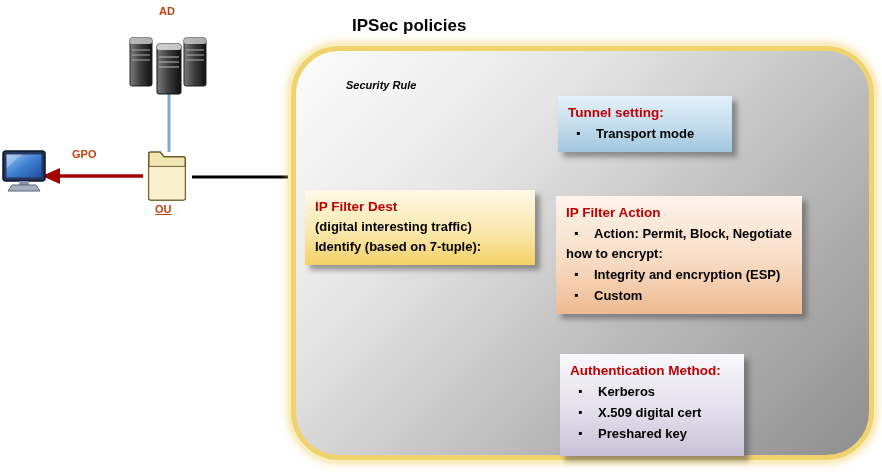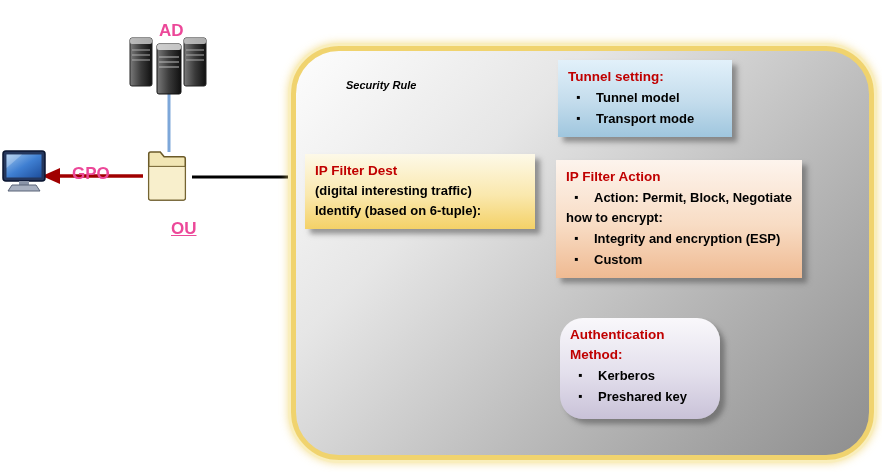--- a/index.html
+++ b/index.html
@@ -1,35 +1,35 @@
 <!DOCTYPE html>
 <html><head>
 <meta charset="utf-8">
 <style>
   html,body{margin:0;padding:0;}
   body{font-family:"Liberation Sans",sans-serif;background:#fff;}
   .canvas{position:relative;width:882px;height:472px;background:#fff;overflow:hidden;}
   .connectors{position:absolute;left:0;top:0;pointer-events:none;}
-  .plain-label{position:absolute;font-weight:bold;font-size:17px;color:#ec4899;margin-top:16px;}
+  .plain-label{position:absolute;font-weight:bold;font-size:11px;color:#c2410c;}
   .diagram-title{position:absolute;left:352px;top:16px;font-size:17px;font-weight:bold;color:#000;}
   .icon{position:absolute;}
   .main-box{position:absolute;left:291px;top:46px;width:573px;height:404px;border:5px solid #f0d36e;border-radius:48px;
     background:linear-gradient(135deg,#fdfdfd 0%,#e6e6e6 30%,#bcbcbc 62%,#8e8e8e 100%);
     box-shadow:0 0 0 3px #f9eebc, 0 0 9px 3px rgba(240,211,110,0.75);}
   .security-rule{position:absolute;left:50px;top:28px;font-size:11px;font-weight:bold;font-style:italic;color:#000;}
-  .info-box{position:absolute;box-shadow:5px 5px 5px rgba(80,80,80,0.55);padding:7px 8px 8px 8px;box-sizing:border-box;}
+  .info-box{position:absolute;box-shadow:5px 5px 5px rgba(80,80,80,0.55);padding:7px 8px 8px 8px;box-sizing:border-box;margin-top:36px;}
   .box-header{font-size:13.5px;font-weight:bold;color:#c00000;padding-left:2px;line-height:20px;}
   .box-line{font-size:13px;font-weight:bold;color:#000;padding-left:2px;line-height:20px;}
   .info-box ul{list-style:none;margin:0;padding:0;}
   .info-box li{position:relative;font-size:13px;font-weight:bold;color:#000;padding-left:30px;line-height:21px;}
   .info-box li::before{content:"▪";position:absolute;left:10px;top:0;font-size:12px;color:#000;}
   .tunnel-box{left:262px;top:9px;width:174px;background:linear-gradient(180deg,#e2f1fa 0%,#c3dcec 55%,#9fc6de 100%);}
   .filter-list-box{left:9px;top:103px;width:230px;background:linear-gradient(180deg,#fdf9e8 0%,#fae8ad 55%,#f4d167 100%);}
   .filter-action-box{left:260px;top:109px;width:246px;background:linear-gradient(180deg,#fdf4ed 0%,#f8dcc4 55%,#efba92 100%);}
-  .auth-box{left:264px;top:267px;width:160px;padding-bottom:12px;background:linear-gradient(180deg,#f9f8fb 0%,#e3dfec 55%,#c9c2d8 100%);border-radius:23px;}
+  .auth-box{left:264px;top:267px;width:184px;padding-bottom:12px;background:linear-gradient(180deg,#f9f8fb 0%,#e3dfec 55%,#c9c2d8 100%);}
   svg{display:block;}
 </style>
 </head>
 <body>
 
 <div class="canvas">
 
   <svg class="connectors" width="882" height="472" viewBox="0 0 882 472">
     <line x1="169" y1="92" x2="169" y2="152" stroke="#7DA7D9" stroke-width="3"></line>
     <line x1="192" y1="177" x2="296" y2="177" stroke="#000000" stroke-width="3"></line>
@@ -85,55 +85,56 @@
     <rect x="17" y="31" width="10" height="4" fill="#8a94a8"></rect>
     <path d="M10,35 h24 l4,6 h-32 z" fill="#a8b0c0" stroke="#5a6478"></path>
   </svg>
 
   <div class="plain-label" style="left:72px;top:148px;">GPO</div>
 
   <svg class="icon" style="left:142px;top:148px;" width="50" height="56" viewBox="0 0 52 58">
     <path d="M7,9 L7,6 Q7,4 9,4 L19,4 L23,9 L43,9 Q45,9 45,11 L45,52 Q45,54 43,54 L9,54 Q7,54 7,52 Z" fill="#f2e6b4" stroke="#6b5a28" stroke-width="1.6"></path>
     <path d="M7,19 L45,19 L45,52 Q45,54 43,54 L9,54 Q7,54 7,52 Z" fill="#f8efcc" stroke="#6b5a28" stroke-width="1"></path>
   </svg>
-  <div class="plain-label" style="left:171px;top:203px;text-decoration:underline;">OU</div>
+  <div class="plain-label" style="left:155px;top:203px;text-decoration:underline;">OU</div>
 
+  <div class="diagram-title">IPSec policies</div>
 
   <div class="main-box">
 
     <div class="security-rule">Security Rule</div>
 
     <div class="info-box tunnel-box">
       <div class="box-header">Tunnel setting:</div>
       <ul>
-        <li>Tunnel model</li>
         <li>Transport  mode</li>
       </ul>
     </div>
 
     <div class="info-box filter-list-box">
       <div class="box-header">IP Filter Dest</div>
       <div class="box-line">(digital interesting traffic)</div>
-      <div class="box-line">Identify (based on 6-tuple):</div>
+      <div class="box-line">Identify (based on 7-tuple):</div>
     </div>
 
     <div class="info-box filter-action-box">
       <div class="box-header">IP Filter Action</div>
       <ul>
         <li>Action: Permit, Block, Negotiate</li>
       </ul>
       <div class="box-line">how to encrypt:</div>
       <ul>
         <li>Integrity and encryption (ESP)</li>
         <li>Custom</li>
       </ul>
     </div>
 
     <div class="info-box auth-box">
       <div class="box-header">Authentication Method:</div>
       <ul>
         <li>Kerberos</li>
+        <li>X.509 digital cert</li>
         <li>Preshared key</li>
       </ul>
     </div>
 
   </div>
 </div>
 
 </body></html>

